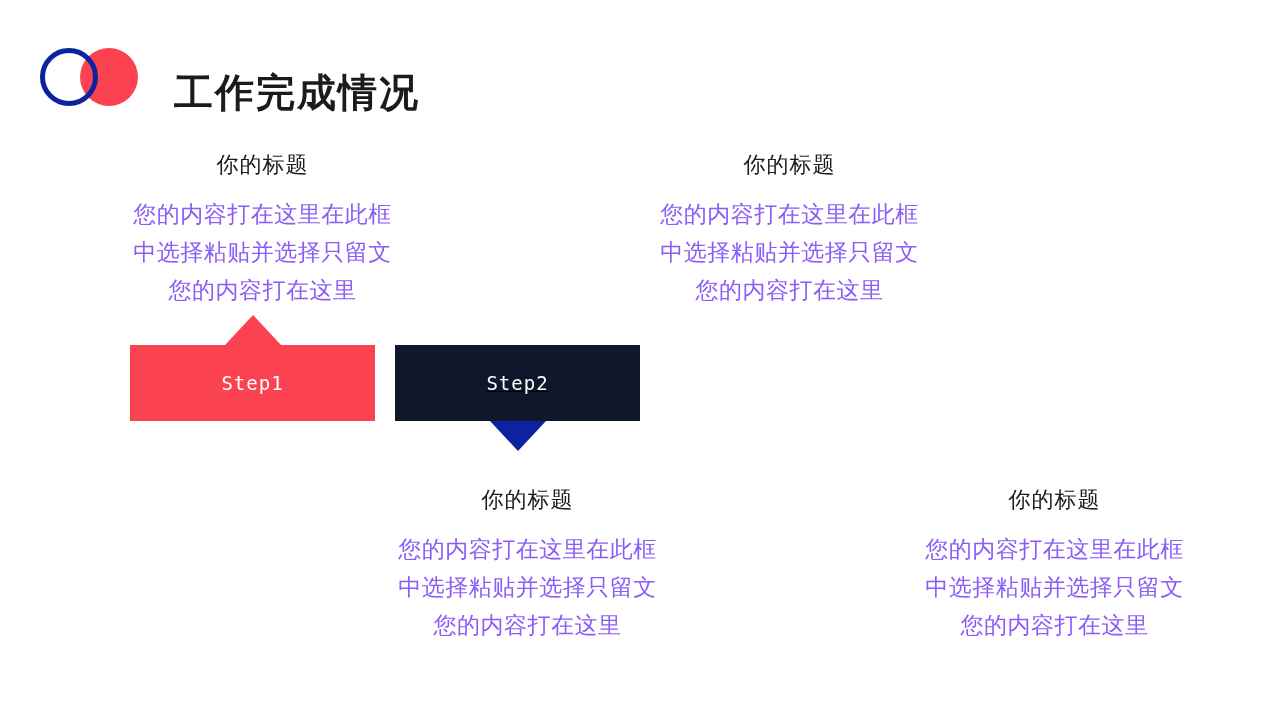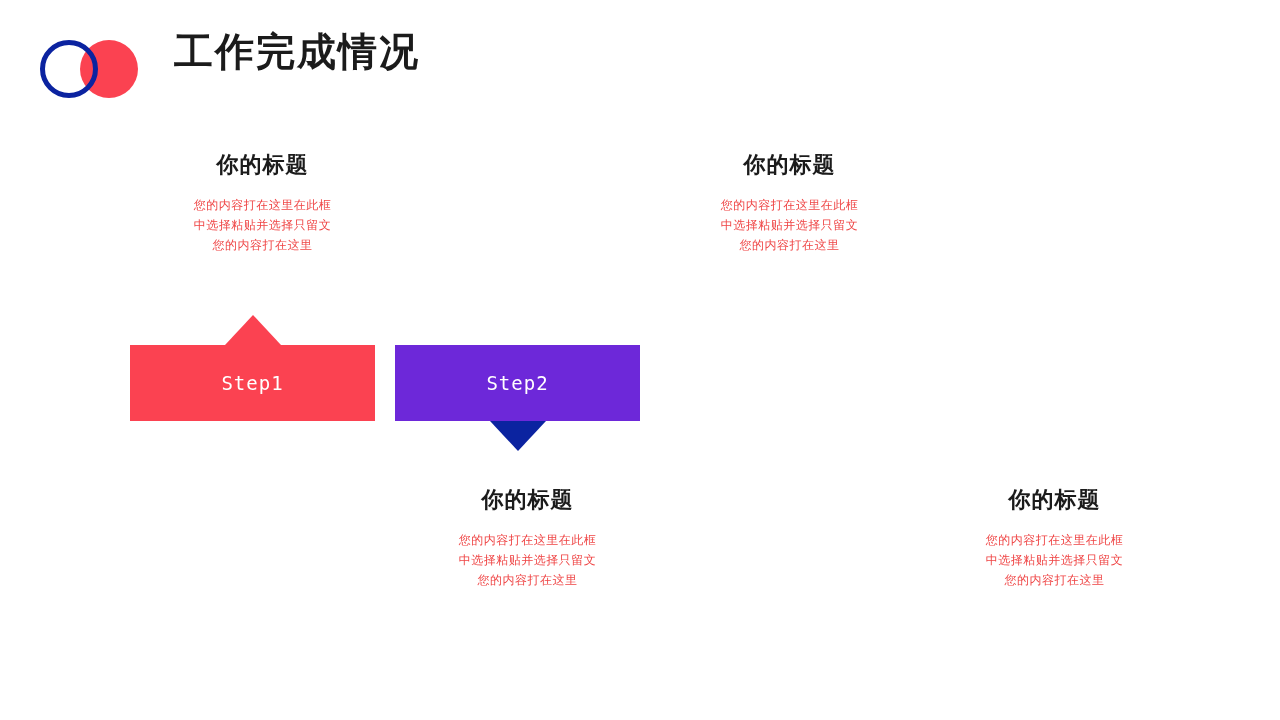--- a/index.html
+++ b/index.html
@@ -11,24 +11,24 @@
     height: 720px;
     background: #ffffff;
     font-family: "Liberation Sans", sans-serif;
     overflow: hidden;
     position: relative;
   }
 
   
   .header {
     position: absolute;
-    top: 32px;
+    top: 40px;
     left: 38px;
     display: flex;
-    align-items: flex-start;
+    align-items: flex-end;
   }
   .logo {
     position: relative;
     width: 112px;
     height: 72px;
   }
   .logo .ring {
     position: absolute;
     left: 2px;
     top: 8px;
@@ -86,21 +86,21 @@
     align-items: center;
     justify-content: center;
   }
   .step-label {
     font-family: "DejaVu Sans Mono", monospace;
     font-size: 19px;
     color: #ffffff;
     letter-spacing: 1px;
   }
   .step.red { background: #fb4251; }
-  .step.blue { background: #6d28d9; }
+  .step.blue { background: #0f172a; text-decoration: underline; }
 
   .step .arrow {
     position: absolute;
     width: 0;
     height: 0;
     left: 50%;
     transform: translateX(-50%);
   }
   .step.up .arrow {
     top: -30px;
@@ -117,28 +117,28 @@
   .step.down.blue .arrow { border-top: 30px solid #0b23a0; }
 
   
   .text-block {
     position: absolute;
     width: 265px;
     text-align: center;
   }
   .text-block .block-title {
     font-size: 22px;
-    font-weight: bold;
+    font-weight: normal;
     color: #1b1b1b;
     margin-bottom: 16px;
     letter-spacing: 1px;
   }
   .text-block .block-body {
-    font-size: 12px;
-    color: #ef4444;
+    font-size: 23px;
+    color: #8b5cf6;
     line-height: 1.65;
     letter-spacing: 0.5px;
     white-space: pre-line;
   }
 
   .tb-1 { left: 0px;   top: 10px; }
   .tb-3 { left: 527px; top: 10px; }
   .tb-2 { left: 265px; top: 345px; }
   .tb-4 { left: 792px; top: 345px; }
 </style>

